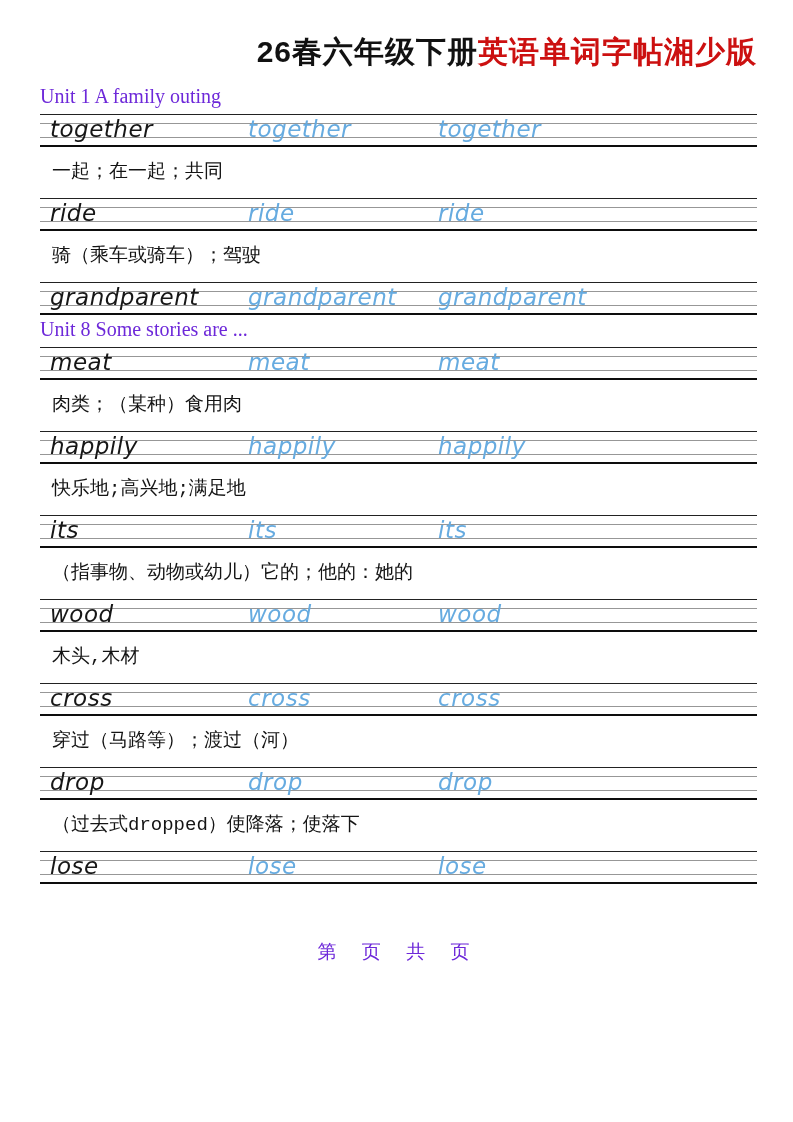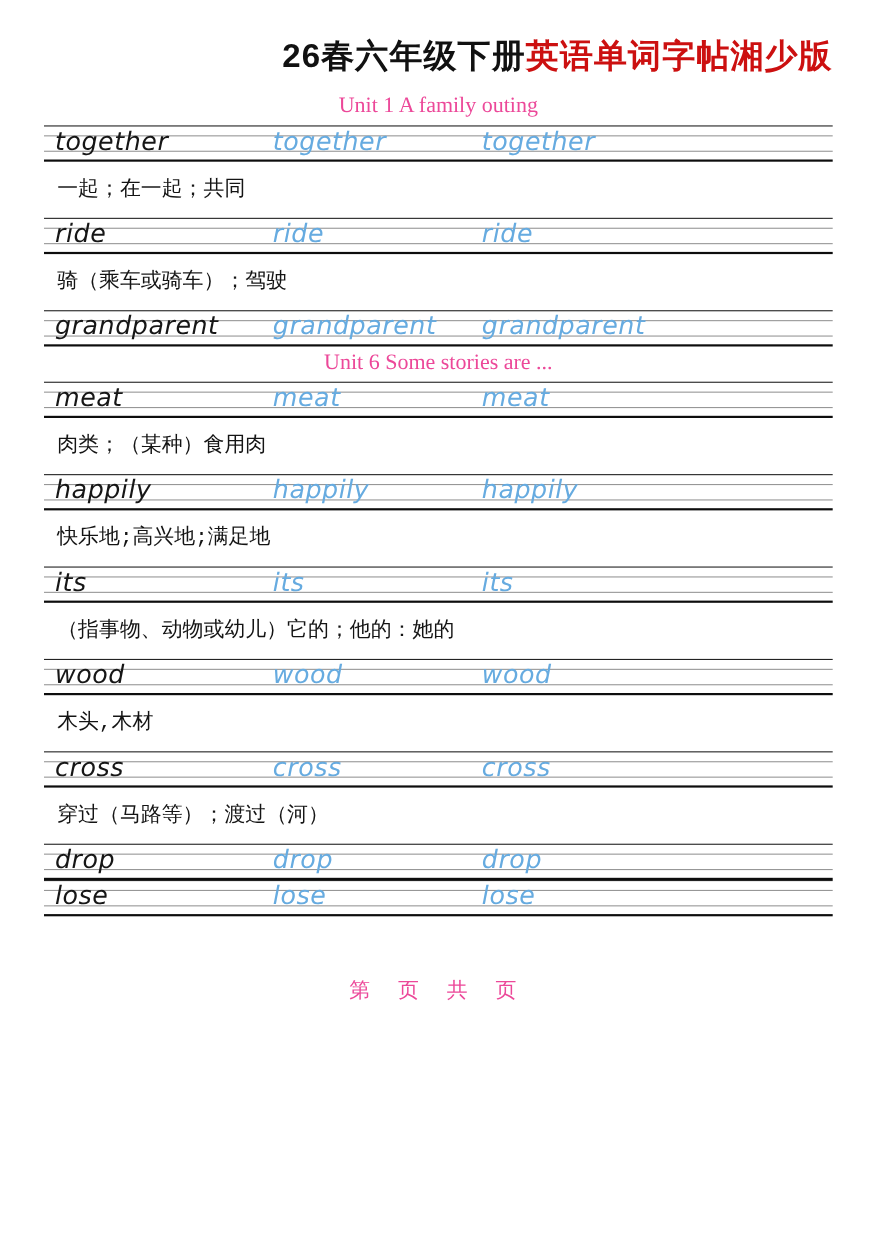--- a/index.html
+++ b/index.html
@@ -20,22 +20,21 @@
     text-align: right;
     white-space: nowrap;
   }
   .title .red { color: var(--accent-red, #cc1010); }
 
   
   .unit-header {
     font-family: "Liberation Serif", serif;
     font-size: 20px; line-height: 24px;
     margin: 2px 0 6px 0;
-    color: #ec4899;
-    text-align: center;
+    color: #6d28d9;
   }
 
   
   .word-block { position: relative; height: 33px; }
   .rule { position: absolute; left: 0; right: 0; height: 0; }
   .rule-top    { top: 0;    border-top: 1.5px solid var(--rule-dark, #222); }
   .rule-waist  { top: 9px;  border-top: 1px solid var(--rule-gray, #979797); }
   .rule-base   { top: 23px; border-top: 1px solid var(--rule-gray, #979797); }
   .rule-bottom { bottom: 0; border-bottom: 2px solid #0d0d0d; }
 
@@ -61,21 +60,21 @@
     color: #141414;
   }
 
   
   .footer {
     margin-top: 56px;
     text-align: center;
     font-family: "Liberation Sans", sans-serif;
     font-size: 19px; line-height: 24px;
     letter-spacing: 10px;
-    color: #ec4899;
+    color: #6d28d9;
     white-space: nowrap;
   }
 </style>
 </head>
 <body>
 
 <div class="page">
 
   <h1 class="title"><span>26春六年级下册</span><span class="red">英语单词字帖湘少版</span></h1>
 
@@ -113,21 +112,21 @@
       <div class="rule rule-top"></div>
       <div class="rule rule-waist"></div>
       <div class="rule rule-base"></div>
       <div class="rule rule-bottom"></div>
       <span class="word word-black">grandparent</span>
       <span class="word word-trace trace-1">grandparent</span>
       <span class="word word-trace trace-2">grandparent</span>
     </div>
   </div>
 
-  <div class="unit-header">Unit 6 Some stories are ...</div>
+  <div class="unit-header">Unit 8 Some stories are ...</div>
 
   <div class="word-row">
     <div class="word-block">
       <div class="rule rule-top"></div>
       <div class="rule rule-waist"></div>
       <div class="rule rule-base"></div>
       <div class="rule rule-bottom"></div>
       <span class="word word-black">meat</span>
       <span class="word word-trace trace-1">meat</span>
       <span class="word word-trace trace-2">meat</span>
@@ -190,20 +189,21 @@
   <div class="word-row">
     <div class="word-block">
       <div class="rule rule-top"></div>
       <div class="rule rule-waist"></div>
       <div class="rule rule-base"></div>
       <div class="rule rule-bottom"></div>
       <span class="word word-black">drop</span>
       <span class="word word-trace trace-1">drop</span>
       <span class="word word-trace trace-2">drop</span>
     </div>
+    <div class="definition">（过去式dropped）使降落；使落下</div>
   </div>
 
   <div class="word-row">
     <div class="word-block">
       <div class="rule rule-top"></div>
       <div class="rule rule-waist"></div>
       <div class="rule rule-base"></div>
       <div class="rule rule-bottom"></div>
       <span class="word word-black">lose</span>
       <span class="word word-trace trace-1">lose</span>

